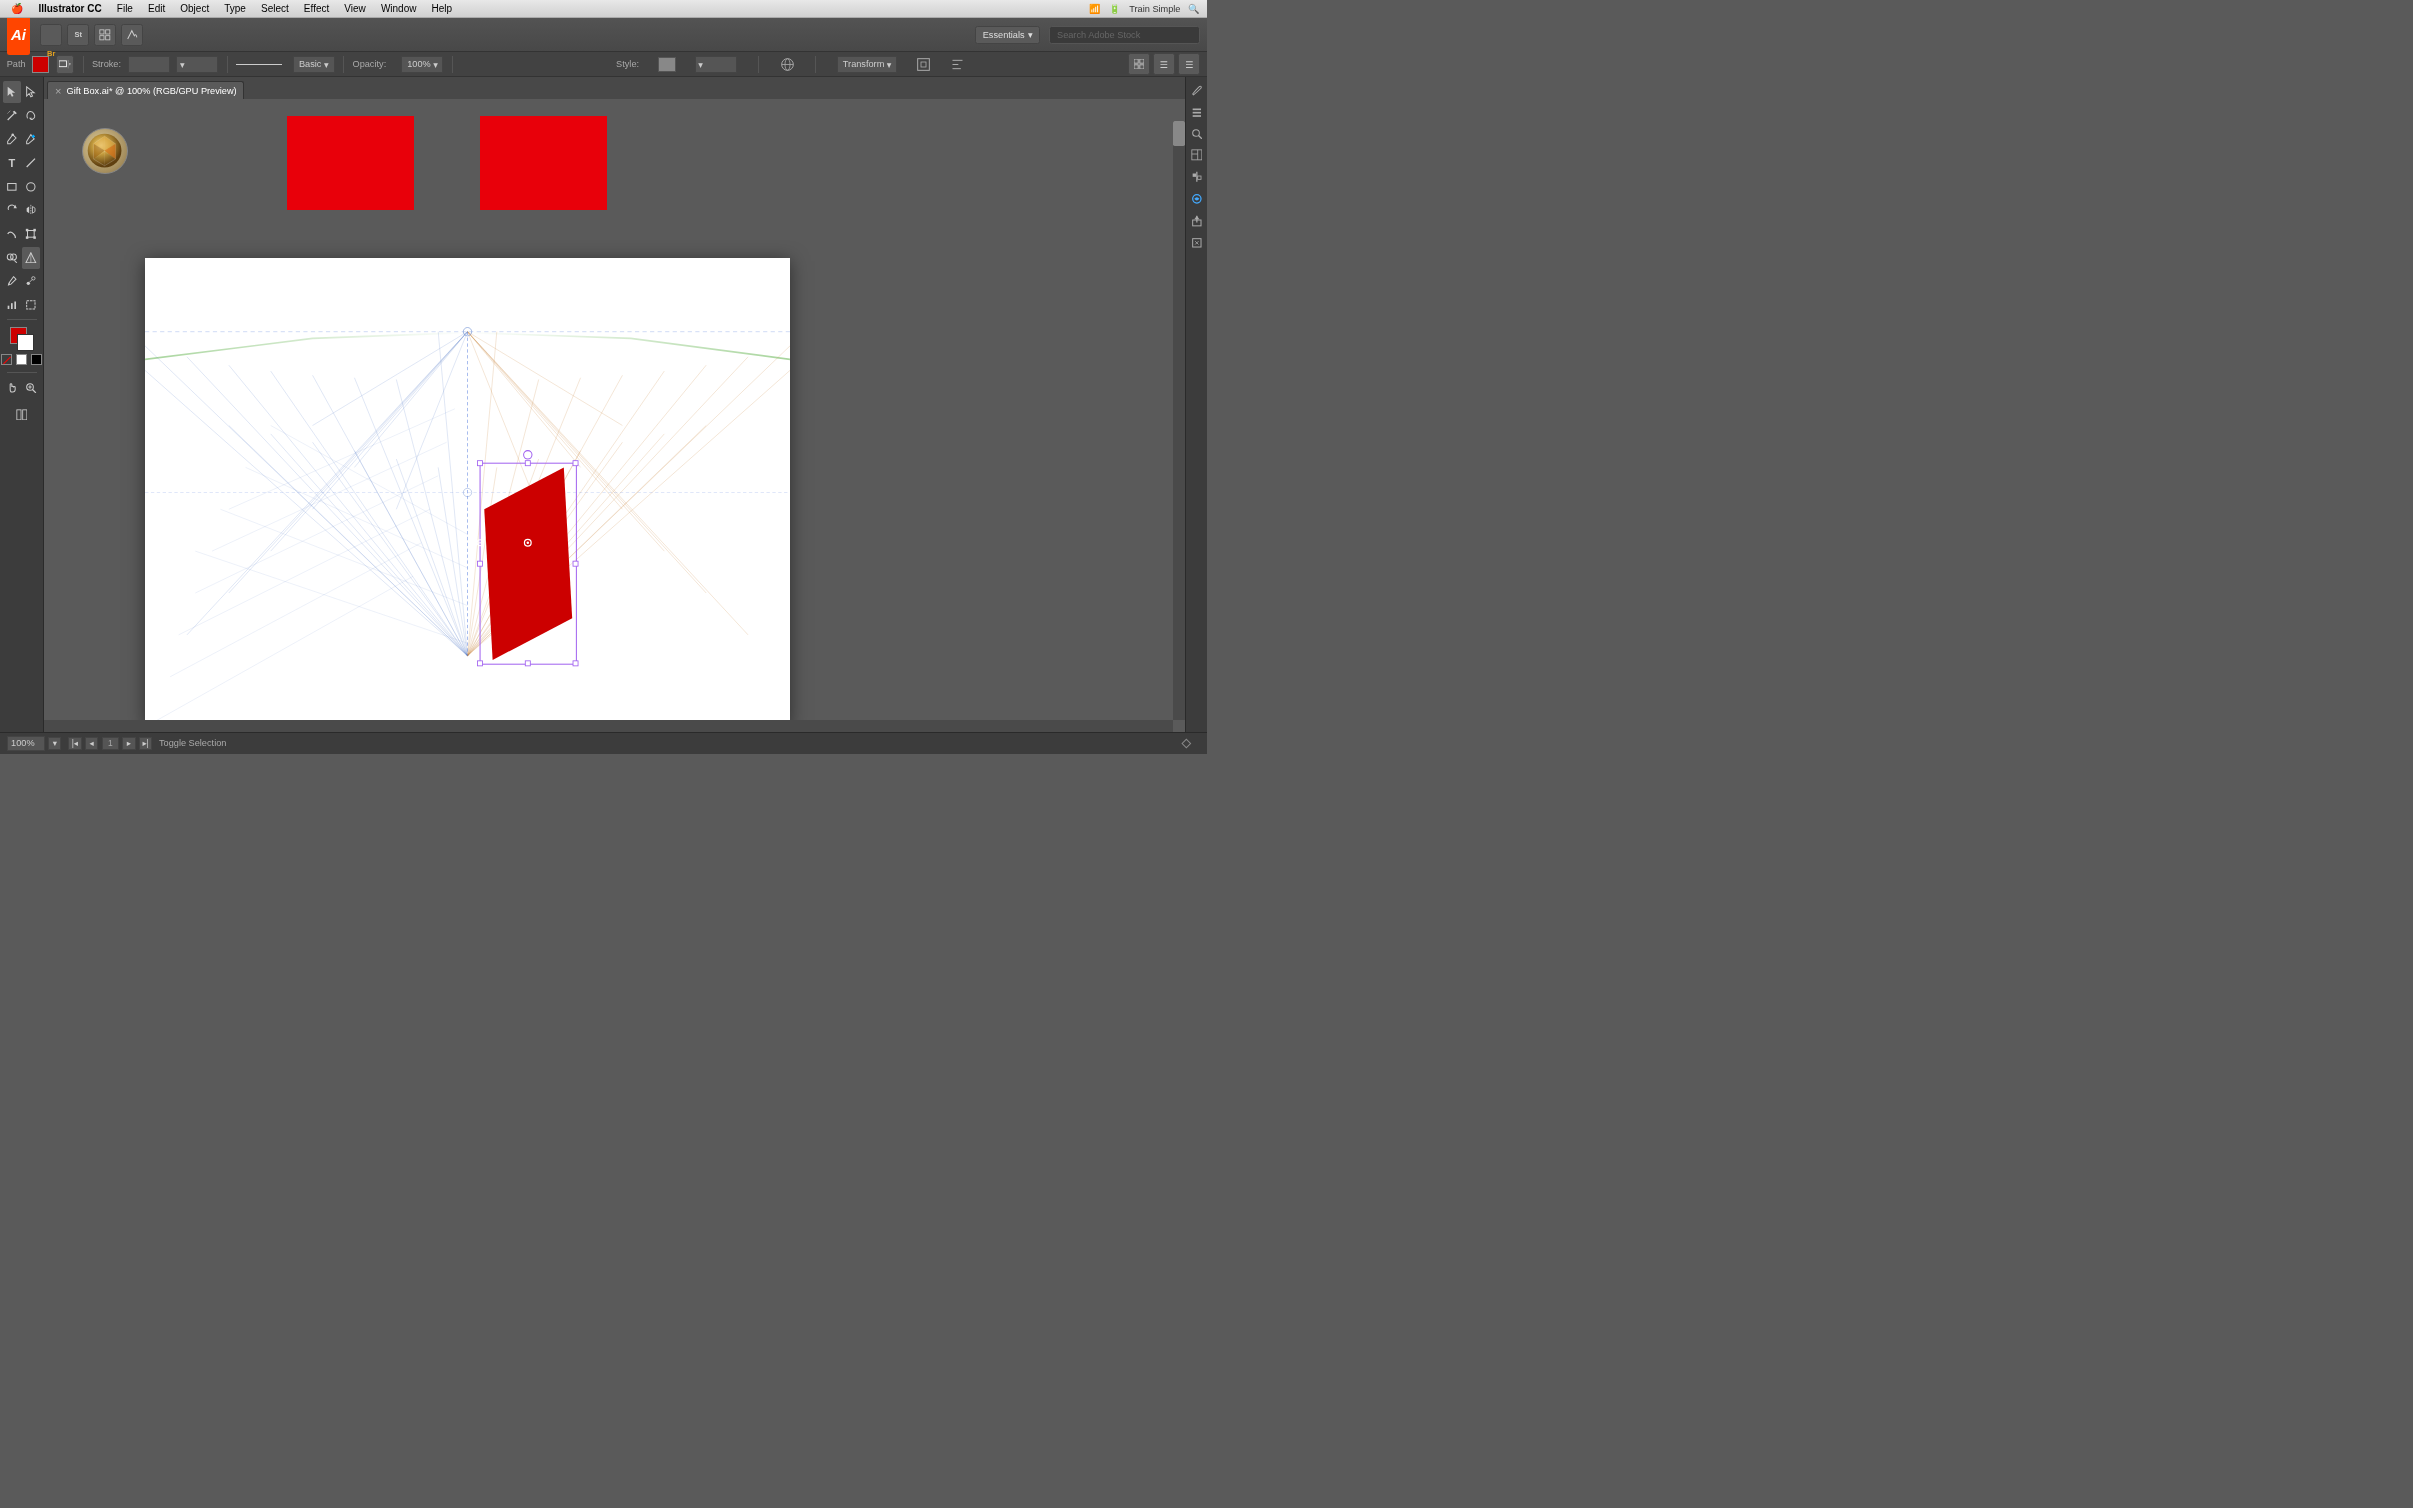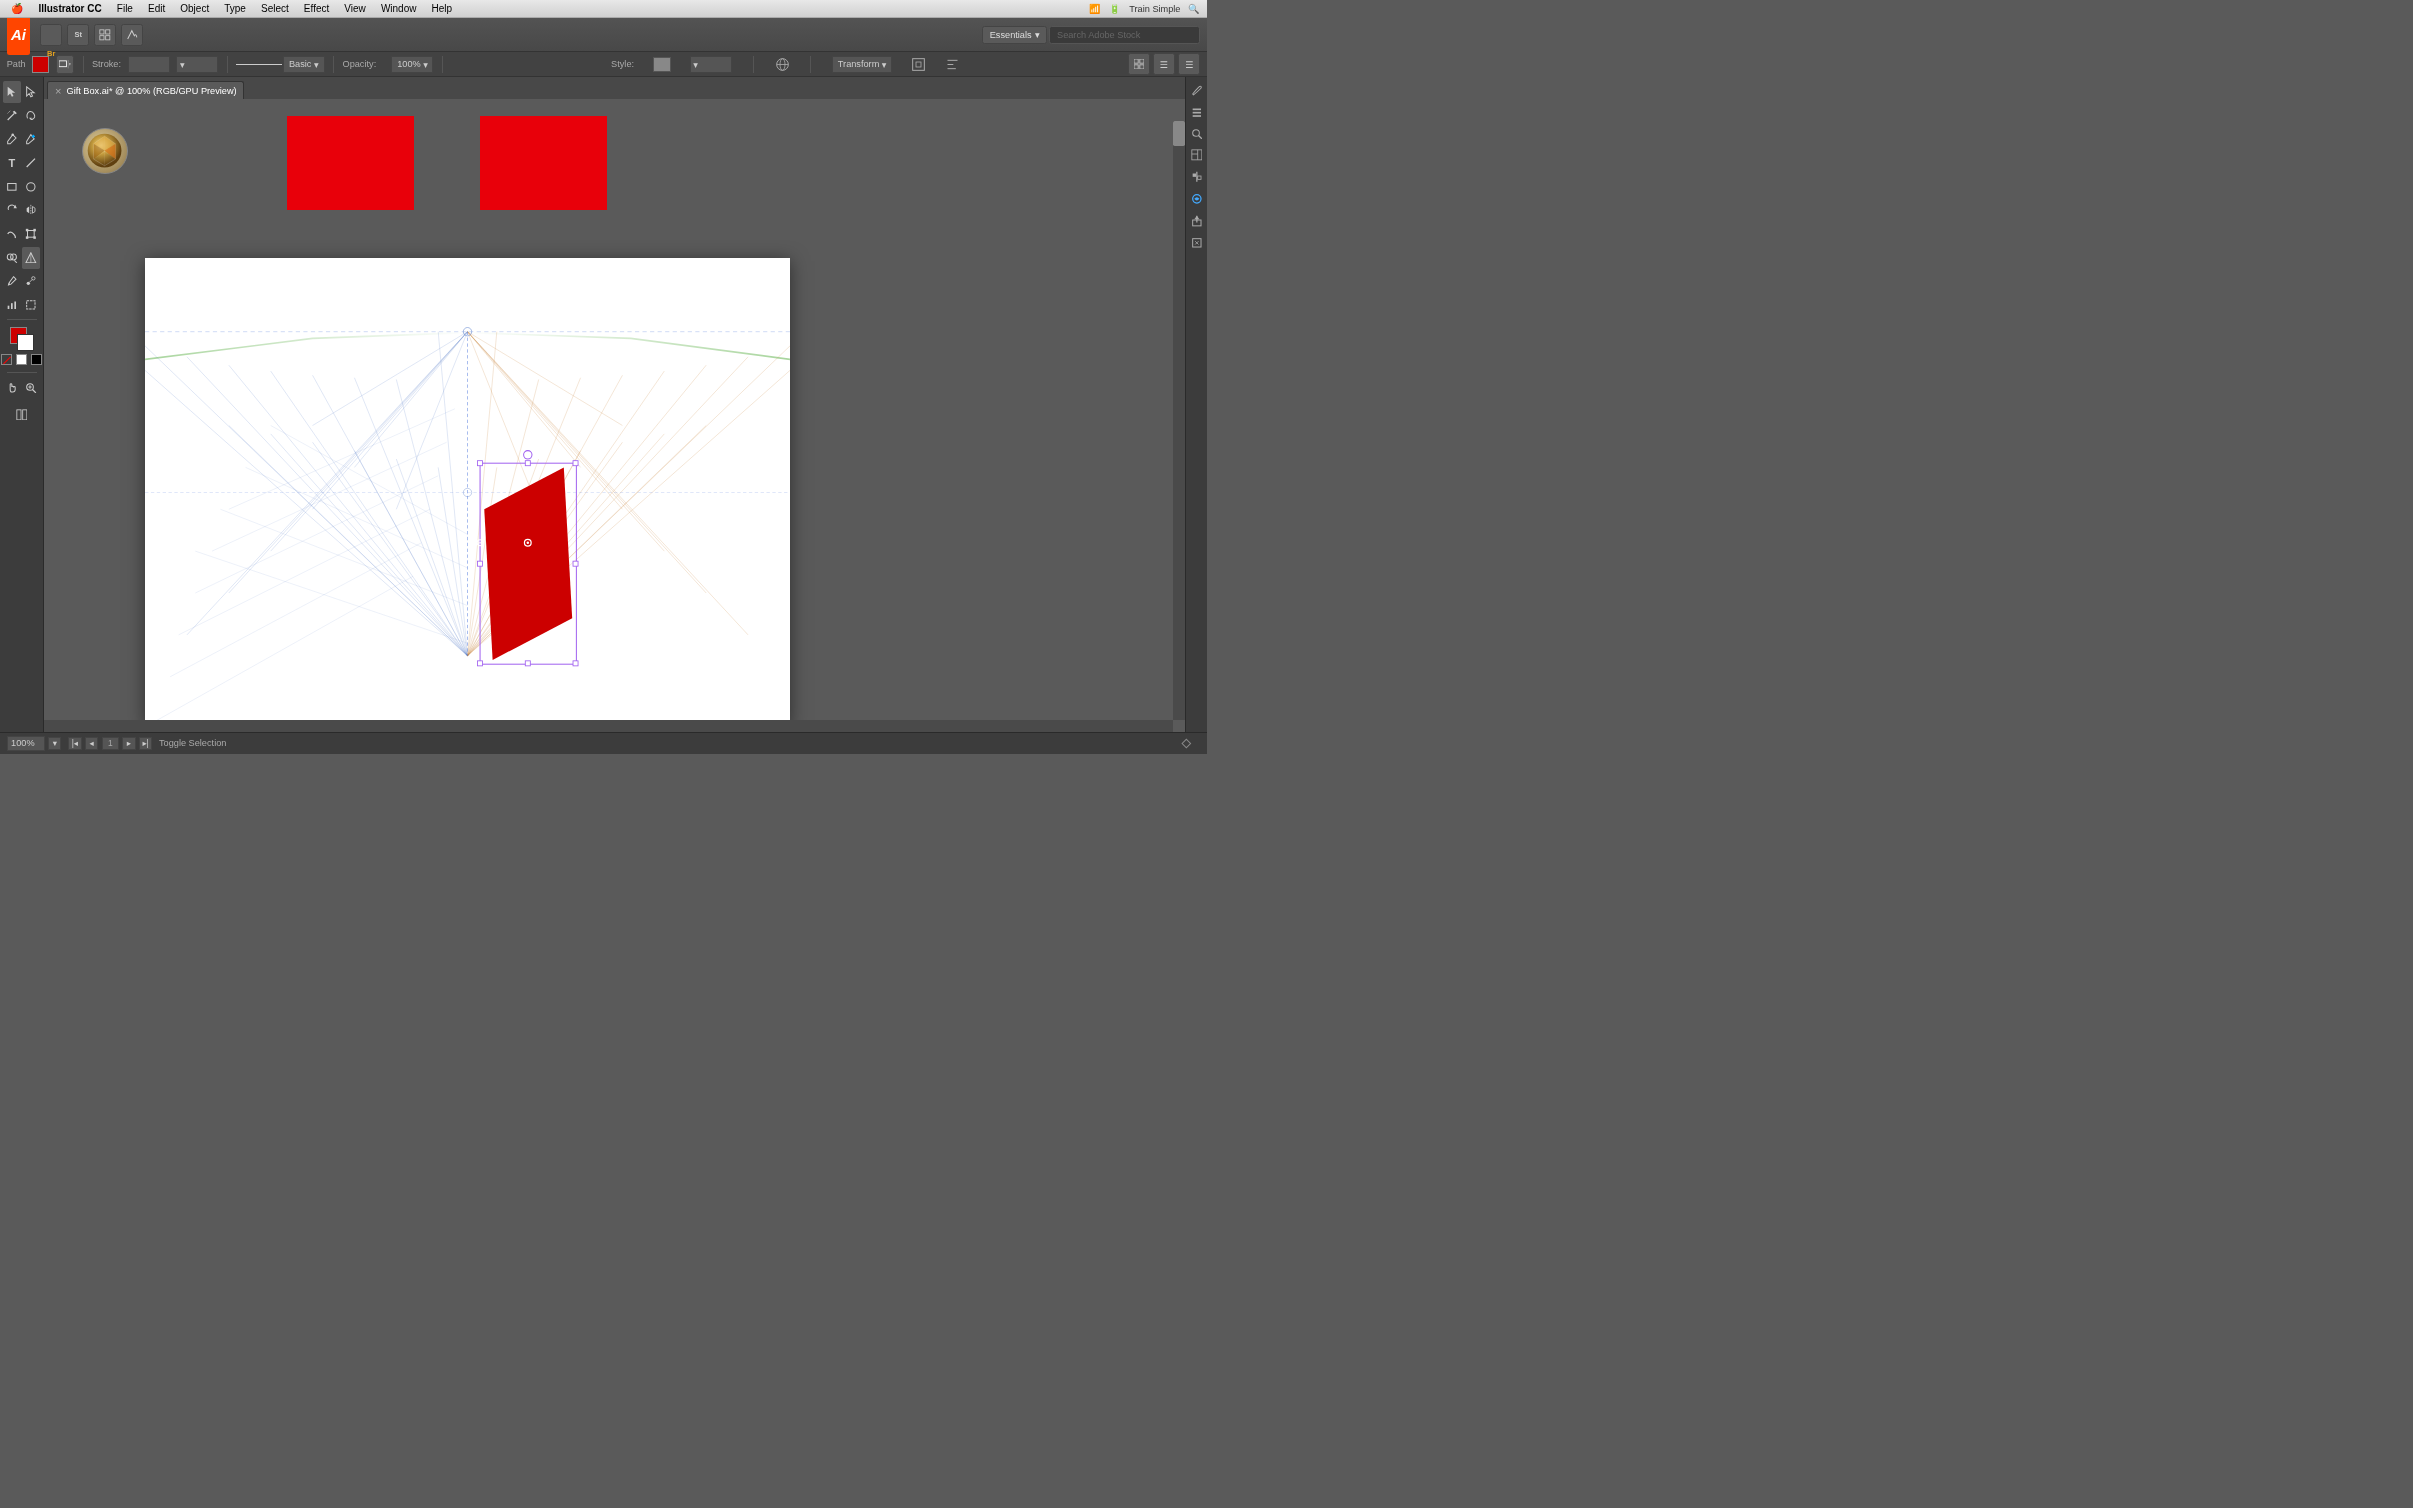--- a/index.html
+++ b/index.html
@@ -76,21 +76,21 @@
       align-items: center;
       justify-content: center;
       cursor: pointer;
       color: #ccc;
       font-size: 9.2px;
     }
     .toolbar-essentials {
       margin-left: auto;
       display: flex;
       align-items: center;
-      gap: 2px;
+      gap: 9px;
     }
     .essentials-dropdown {
       height: 18.4px;
       background: #5a5a5a;
       border: 0.8px solid #444;
       border-radius: 2.5px;
       color: #ddd;
       font-size: 9.2px;
       padding: 0 6.7px;
       display: flex;
@@ -444,21 +444,21 @@
       <line x1="11" y1="0" x2="11" y2="10" stroke="#888" stroke-width="1"></line>
       <polygon points="12,4 14,4 13,7" fill="#ccc"></polygon>
     </svg>
   </div>
   <div class="prop-divider"></div>
   <span class="prop-label">Stroke:</span>
   <input class="stroke-input" value="" style="width: 42px; background: rgb(85, 85, 85); border: 0.8px solid rgb(68, 68, 68); color: rgb(204, 204, 204); font-size: 9.2px;">
   <div class="prop-dropdown" style="width:13.4px;height:17px;padding:0 2.5px;">▾</div>
   <div class="prop-divider"></div>
 
-  <div style="display:flex;align-items:center;gap:1px;">
+  <div style="display:flex;align-items:center;gap:11px;">
     <div style="width:46px;height:1.7px;background:#ccc;"></div>
     <div class="prop-dropdown">
       <span>Basic</span>
       <span>▾</span>
     </div>
   </div>
   <div class="prop-divider"></div>
   <div class="opacity-area">
     <span class="prop-label">Opacity:</span>
     <div class="prop-dropdown" style="width:42px;">

